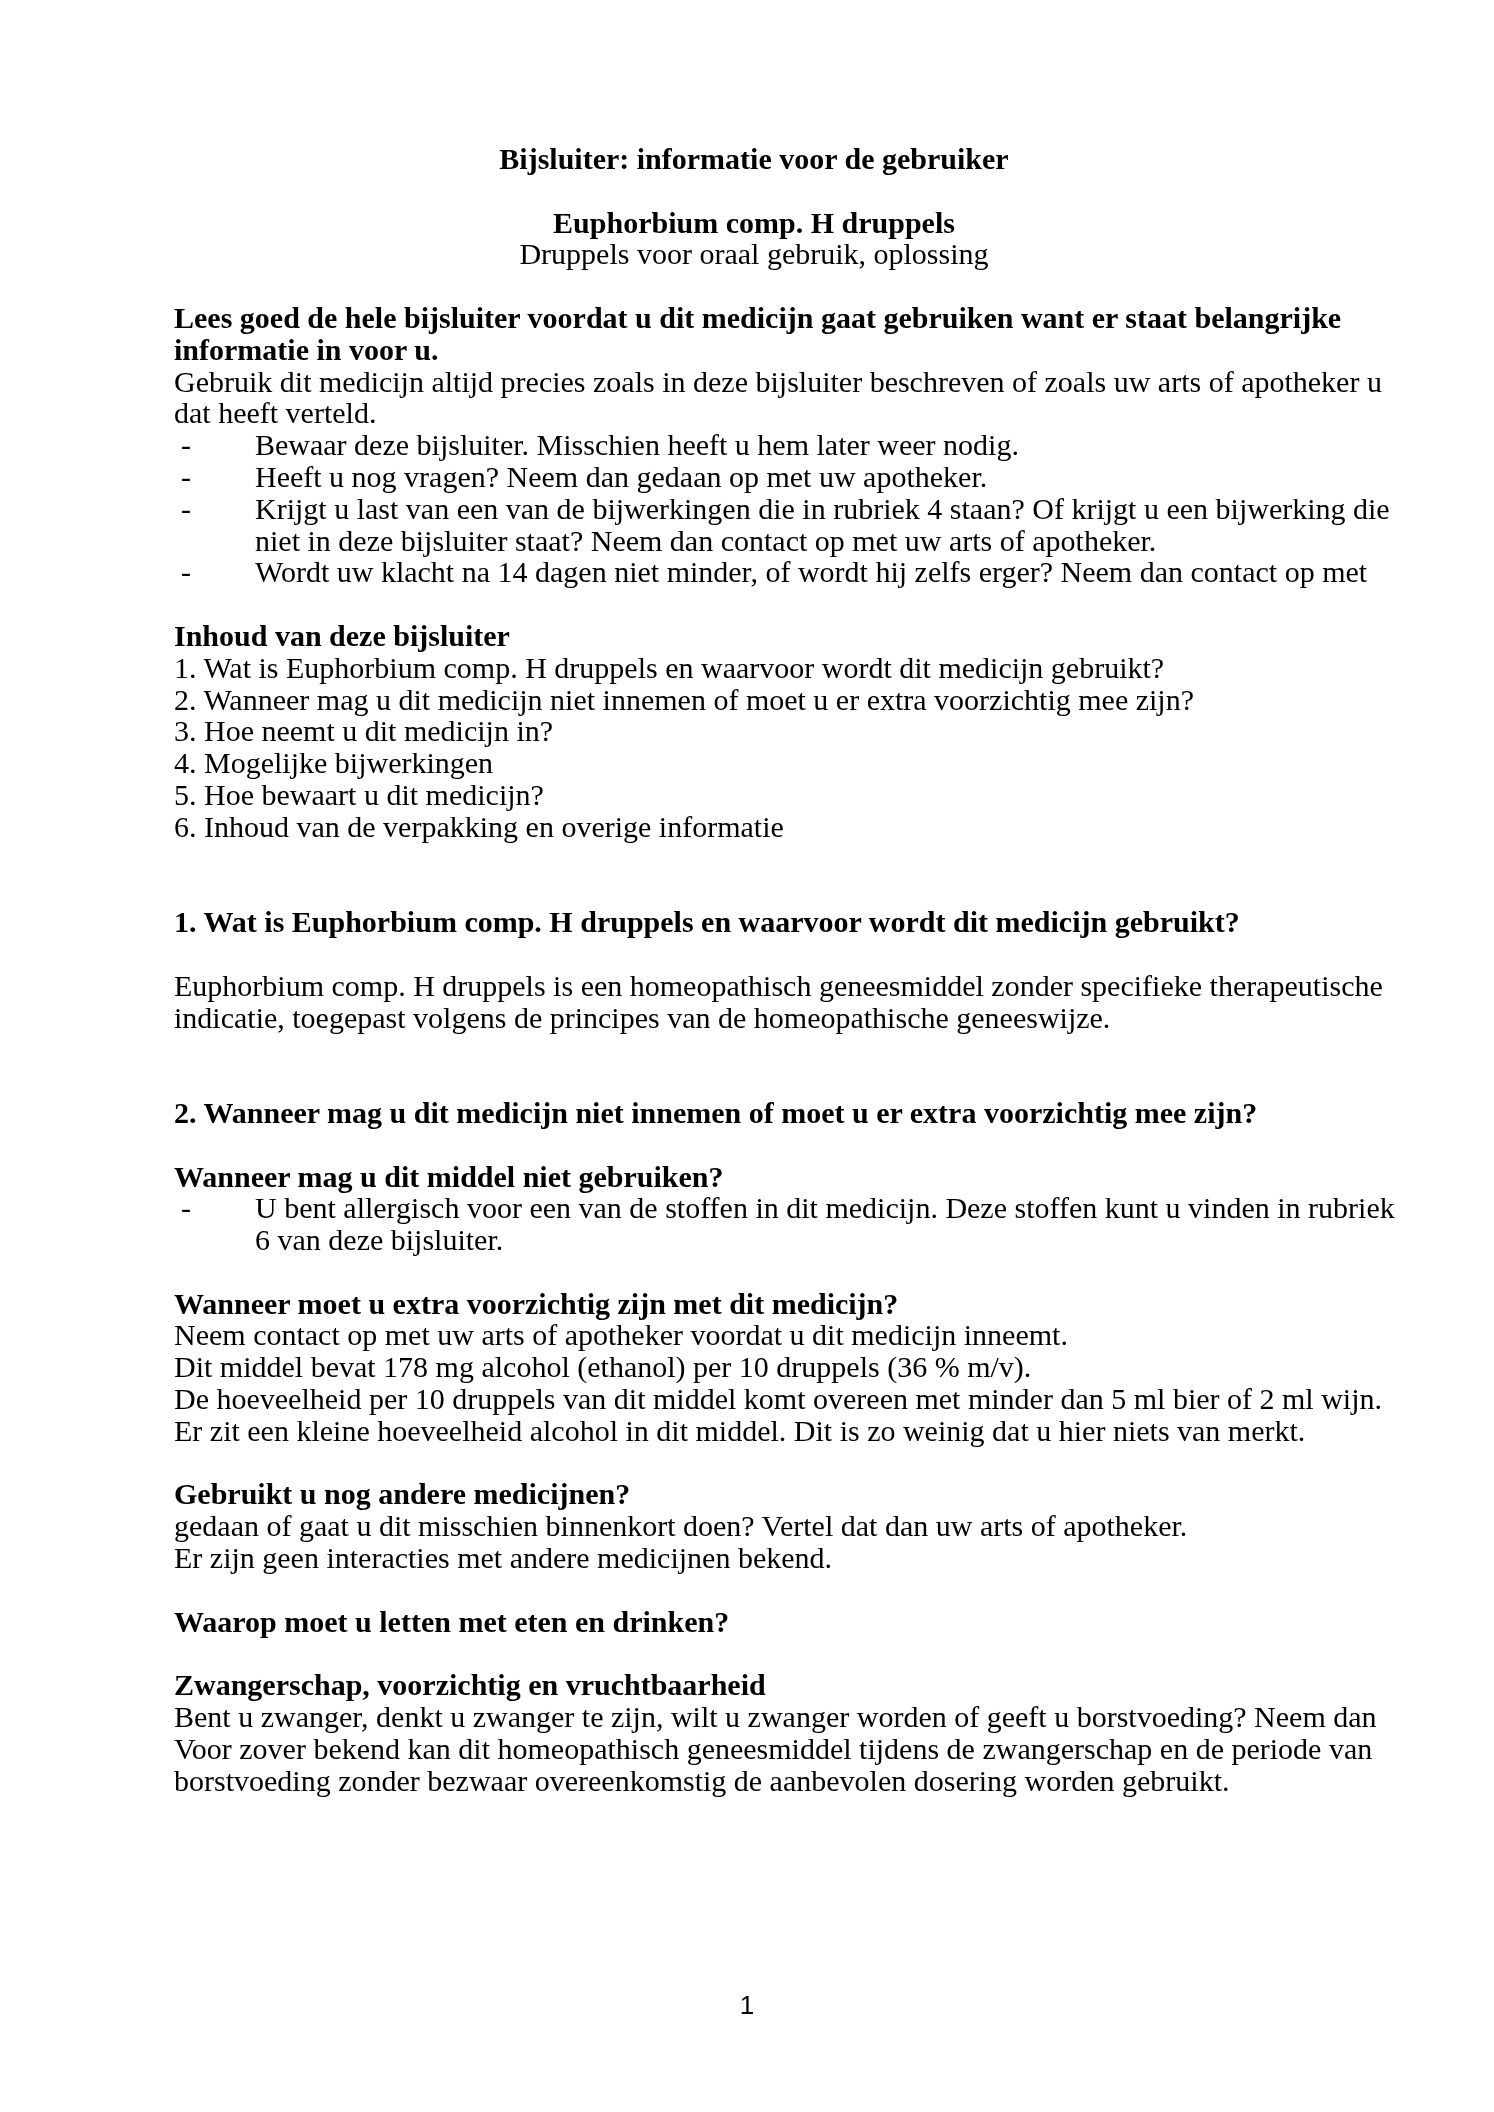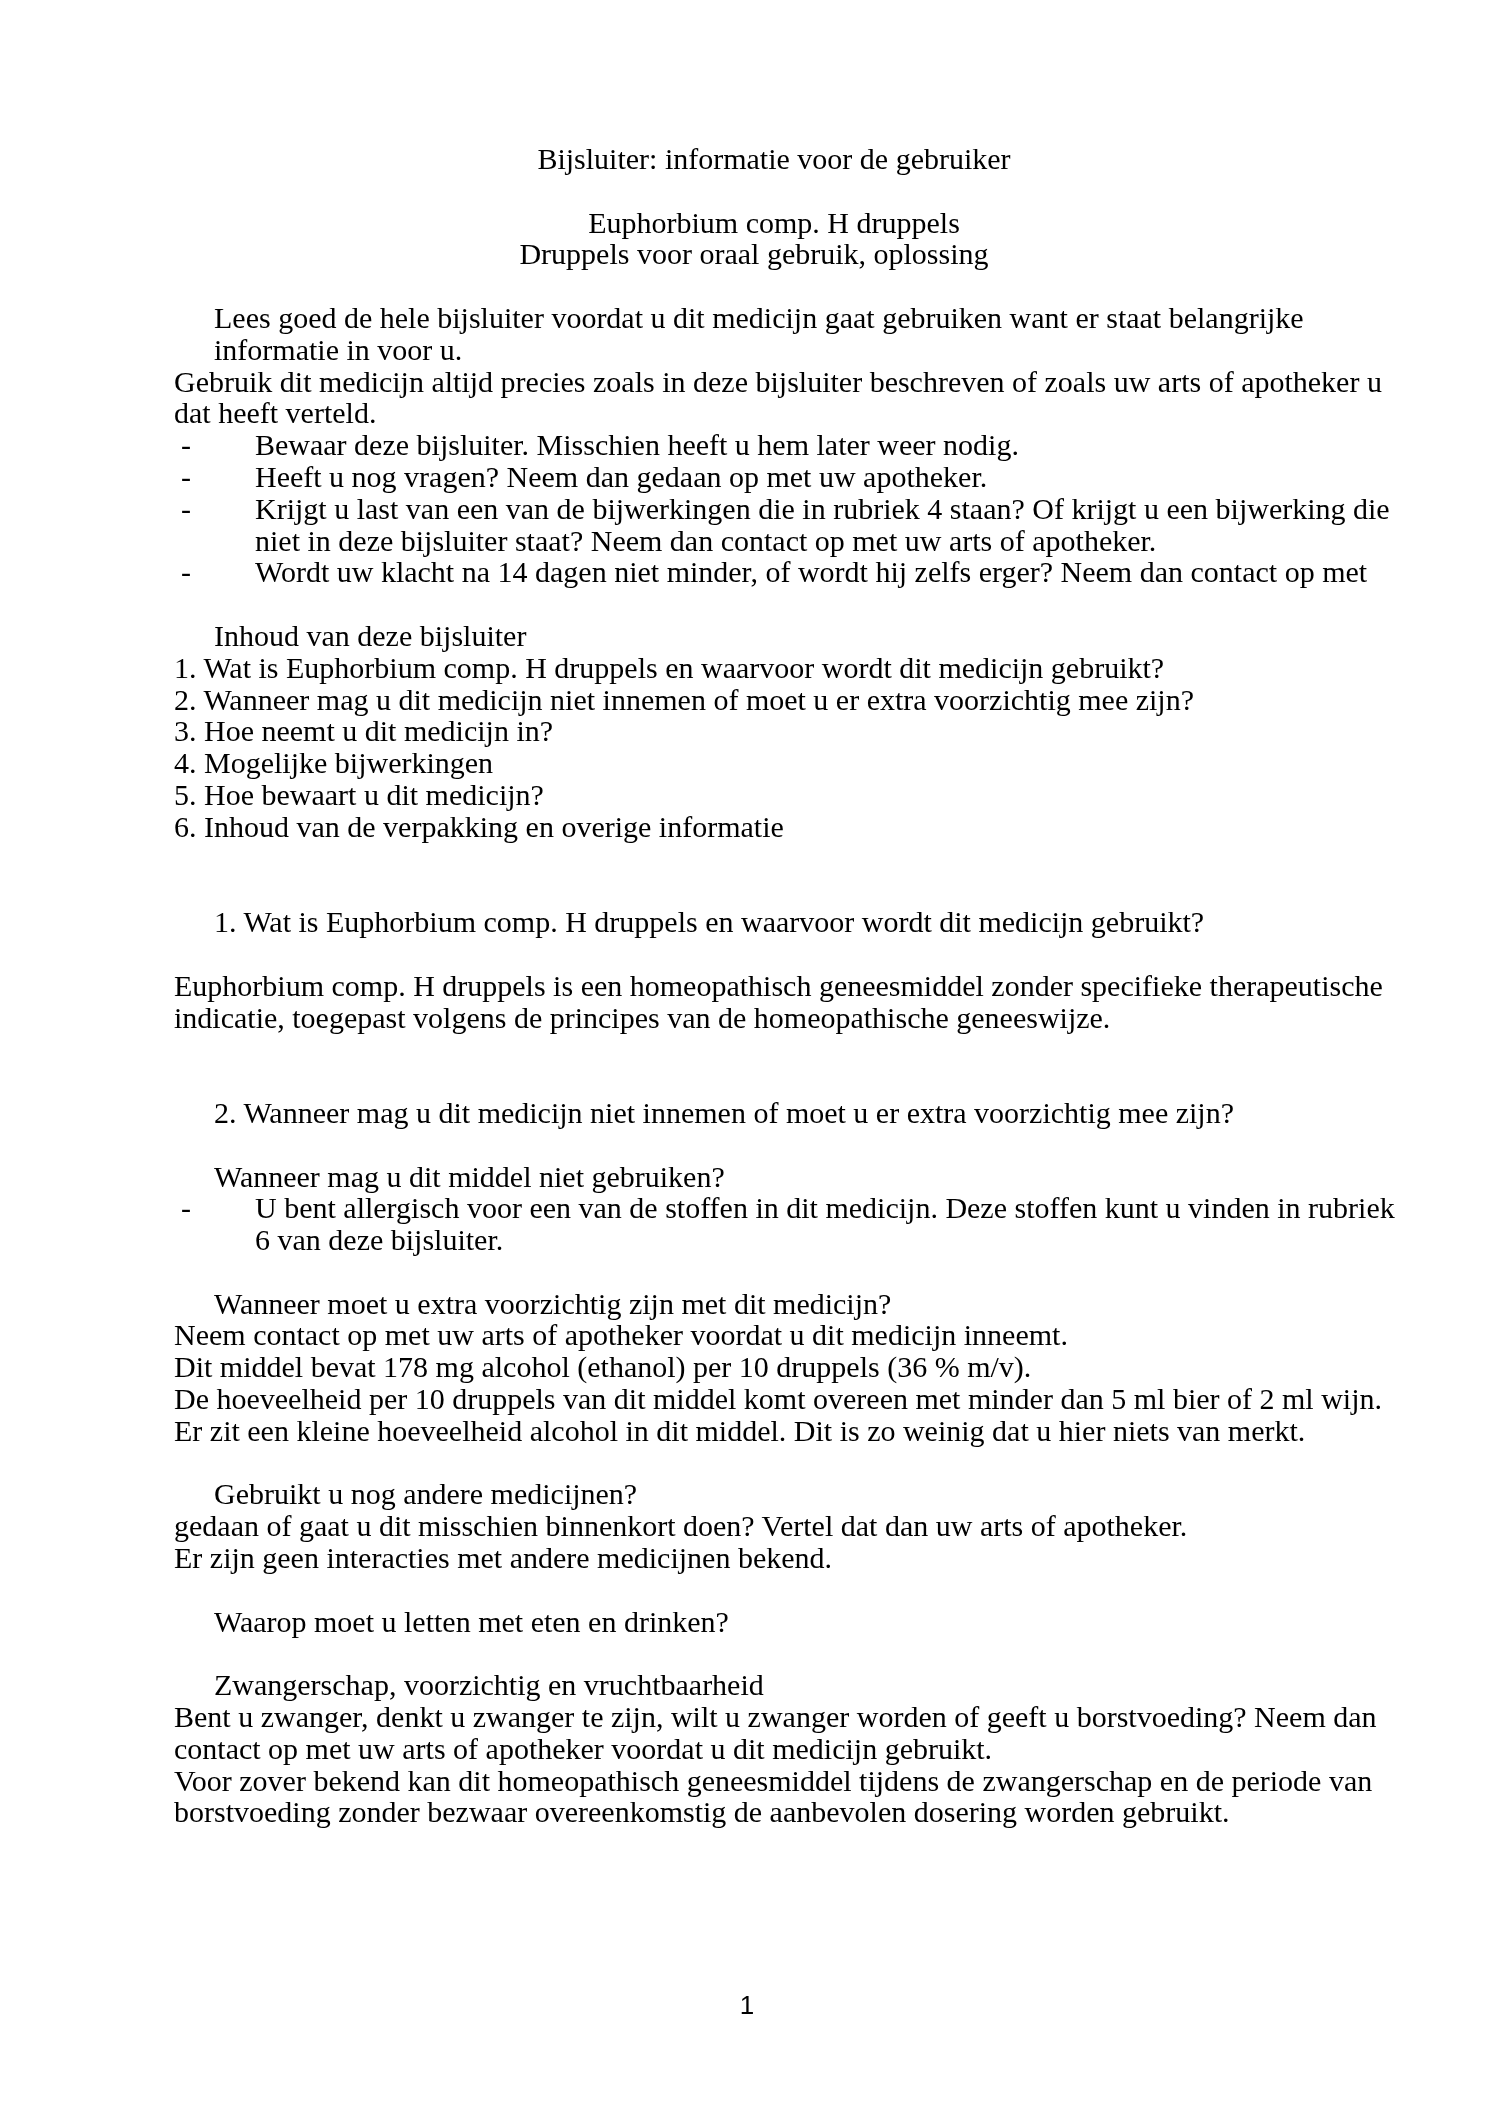--- a/index.html
+++ b/index.html
@@ -21,21 +21,21 @@
   .content {
     position: absolute;
     left: 174px;
     top: 143px;
     width: 1160px;
   }
   .line {
     white-space: pre;
     height: 31.8px;
   }
-  .line.bold   { font-weight: normal; margin-left: 40px; }
+  .line.bold   { font-weight: bold; }
   .line.center { text-align: center; }
   .line.blank  { }
   .bullet {
     position: relative;
     padding-left: 81px;
   }
   .bullet .marker {
     position: absolute;
     left: 7px;
     top: 0;
@@ -115,20 +115,19 @@
       <div class="line">Er zit een kleine hoeveelheid alcohol in dit middel. Dit is zo weinig dat u hier niets van merkt.</div>
       <div class="line blank"></div>
       <div class="line bold">Gebruikt u nog andere medicijnen?</div>
       <div class="line">gedaan of gaat u dit misschien binnenkort doen? Vertel dat dan uw arts of apotheker.</div>
       <div class="line">Er zijn geen interacties met andere medicijnen bekend.</div>
       <div class="line blank"></div>
       <div class="line bold">Waarop moet u letten met eten en drinken?</div>
       <div class="line blank"></div>
       <div class="line bold">Zwangerschap, voorzichtig en vruchtbaarheid</div>
       <div class="line">Bent u zwanger, denkt u zwanger te zijn, wilt u zwanger worden of geeft u borstvoeding? Neem dan</div>
-      <div class="line">contact op met uw arts of apotheker voordat u dit medicijn gebruikt.</div>
       <div class="line">Voor zover bekend kan dit homeopathisch geneesmiddel tijdens de zwangerschap en de periode van</div>
       <div class="line">borstvoeding zonder bezwaar overeenkomstig de aanbevolen dosering worden gebruikt.</div>
     </div>
   <div class="footer">
     <span>1</span>
   </div>
 </div>
 
 </body></html>

